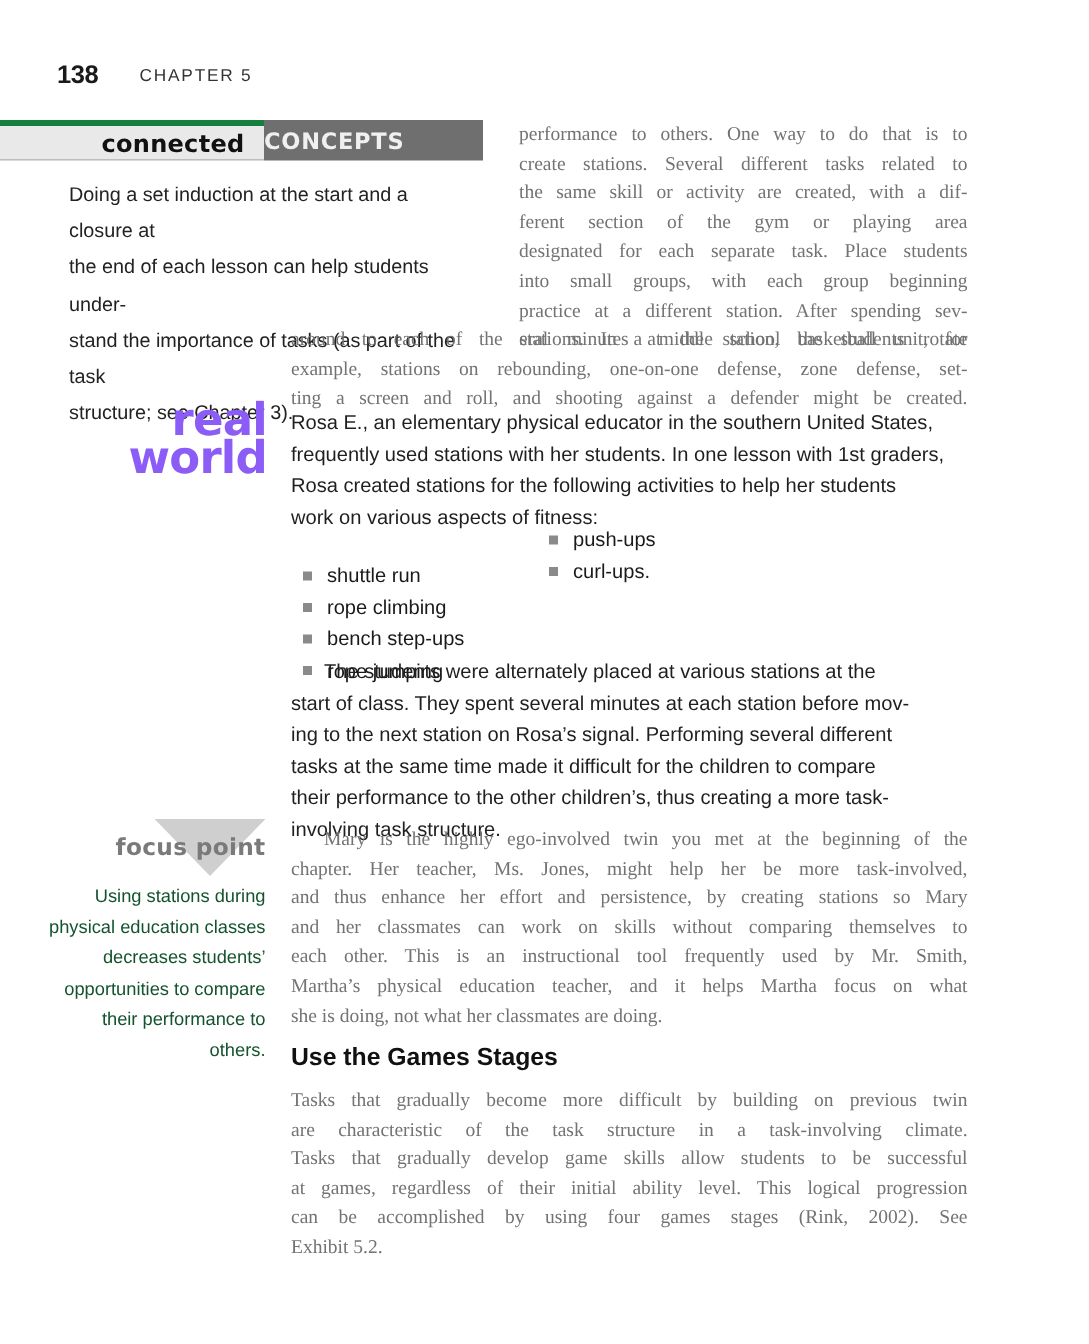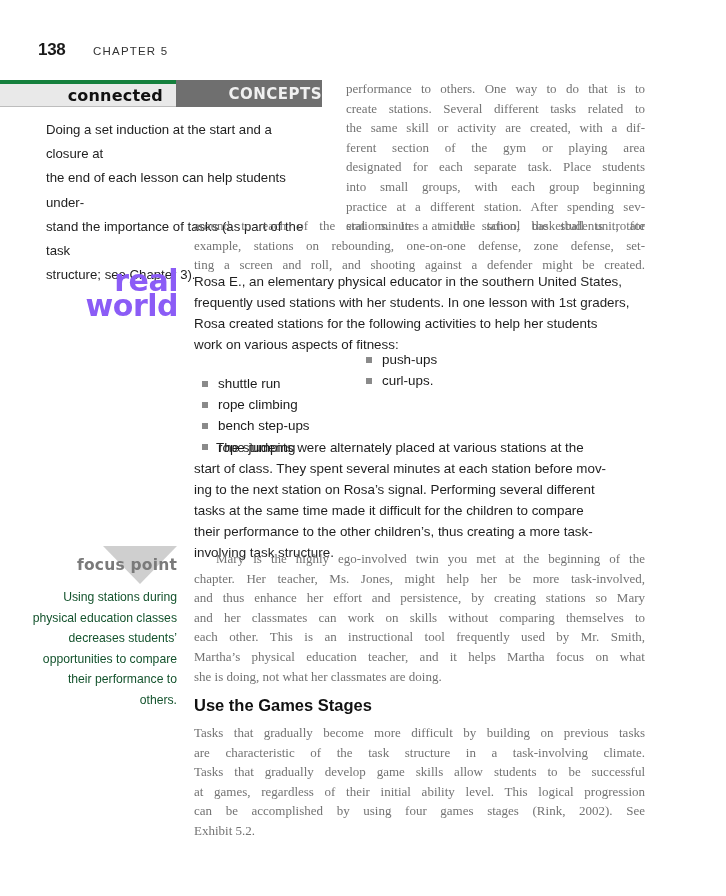--- a/index.html
+++ b/index.html
@@ -9,21 +9,21 @@
   .sans { font-family:"Liberation Sans", "DejaVu Sans", sans-serif; }
 
   
   .page-num { left:38px; top:40px; font-size:17px; font-weight:bold; letter-spacing:-0.3px; }
   .chapter-label { left:93px; top:45px; font-size:11.5px; letter-spacing:1.2px; color:#333; }
 
   
   .cc-banner { left:0; top:80px; width:322px; height:27px; display:flex; }
   .cc-left { width:176px; height:27px; background:#e9e9e9; border-top:4px solid #15803d; border-bottom:1px solid #bdbdbd; box-sizing:border-box; display:flex; align-items:center; justify-content:flex-end; padding-right:13px; }
   .cc-left span { font-family:"DejaVu Sans", sans-serif; font-weight:bold; font-size:16px; letter-spacing:0.2px; color:#111; }
-  .cc-right { width:146px; height:27px; background:#6f6f6f; display:flex; align-items:center; justify-content:flex-end; }
+  .cc-right { width:146px; height:27px; background:#6f6f6f; display:flex; align-items:center; justify-content:flex-start; }
   .cc-right span { font-family:"DejaVu Sans", sans-serif; font-weight:bold; font-size:15px; color:#f0f0f0; letter-spacing:0.5px; }
 
   .cc-text { left:46px; top:118px; width:270px; font-size:13.2px; line-height:24.2px; color:#222; }
 
   
   .body-text { font-size:13px; line-height:19.6px; text-align:justify; color:#737373; }
   .para1-top { left:346px; top:79px; width:299px; }
   .para1-bottom { left:194px; top:216px; width:451px; }
   .line { display:block; text-align:justify; text-align-last:justify; white-space:nowrap; }
   .line.last { text-align-last:left; }
@@ -150,19 +150,19 @@
   <span class="line">chapter. Her teacher, Ms. Jones, might help her be more task-involved,</span>
   <span class="line">and thus enhance her effort and persistence, by creating stations so Mary</span>
   <span class="line">and her classmates can work on skills without comparing themselves to</span>
   <span class="line">each other. This is an instructional tool frequently used by Mr. Smith,</span>
   <span class="line">Martha’s physical education teacher, and it helps Martha focus on what</span>
   <span class="line last">she is doing, not what her classmates are doing.</span>
 </div>
 
 <div class="abs sans section-heading">Use the Games Stages</div>
 <div class="abs serif body-text para3">
-  <span class="line">Tasks that gradually become more difficult by building on previous tasks</span>
+  <span class="line">Tasks that gradually become more difficult by building on previous twin</span>
   <span class="line">are characteristic of the task structure in a task-involving climate.</span>
   <span class="line">Tasks that gradually develop game skills allow students to be successful</span>
   <span class="line">at games, regardless of their initial ability level. This logical progression</span>
   <span class="line">can be accomplished by using four games stages (Rink, 2002). See</span>
   <span class="line last">Exhibit 5.2.</span>
 </div>
 
 </body></html>

